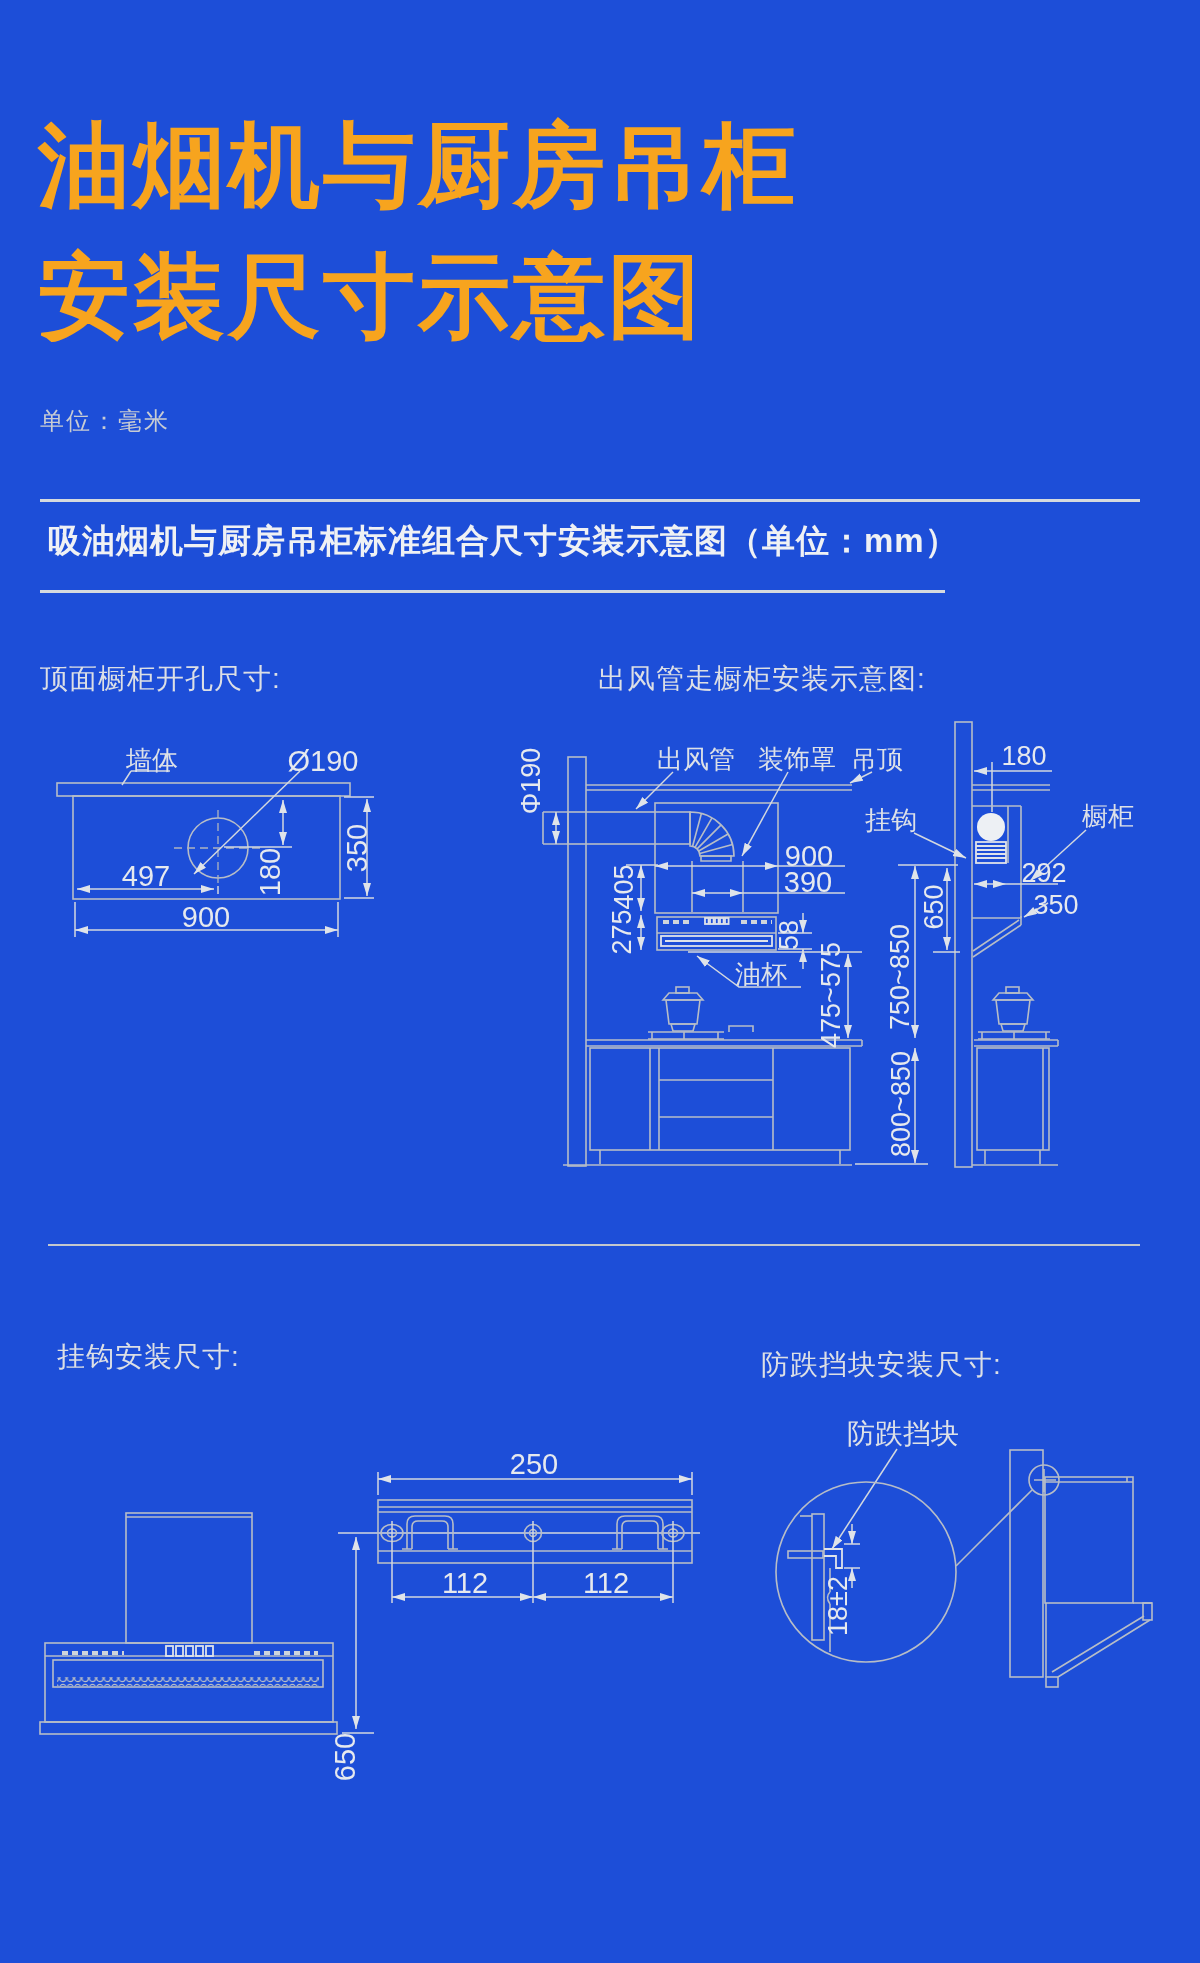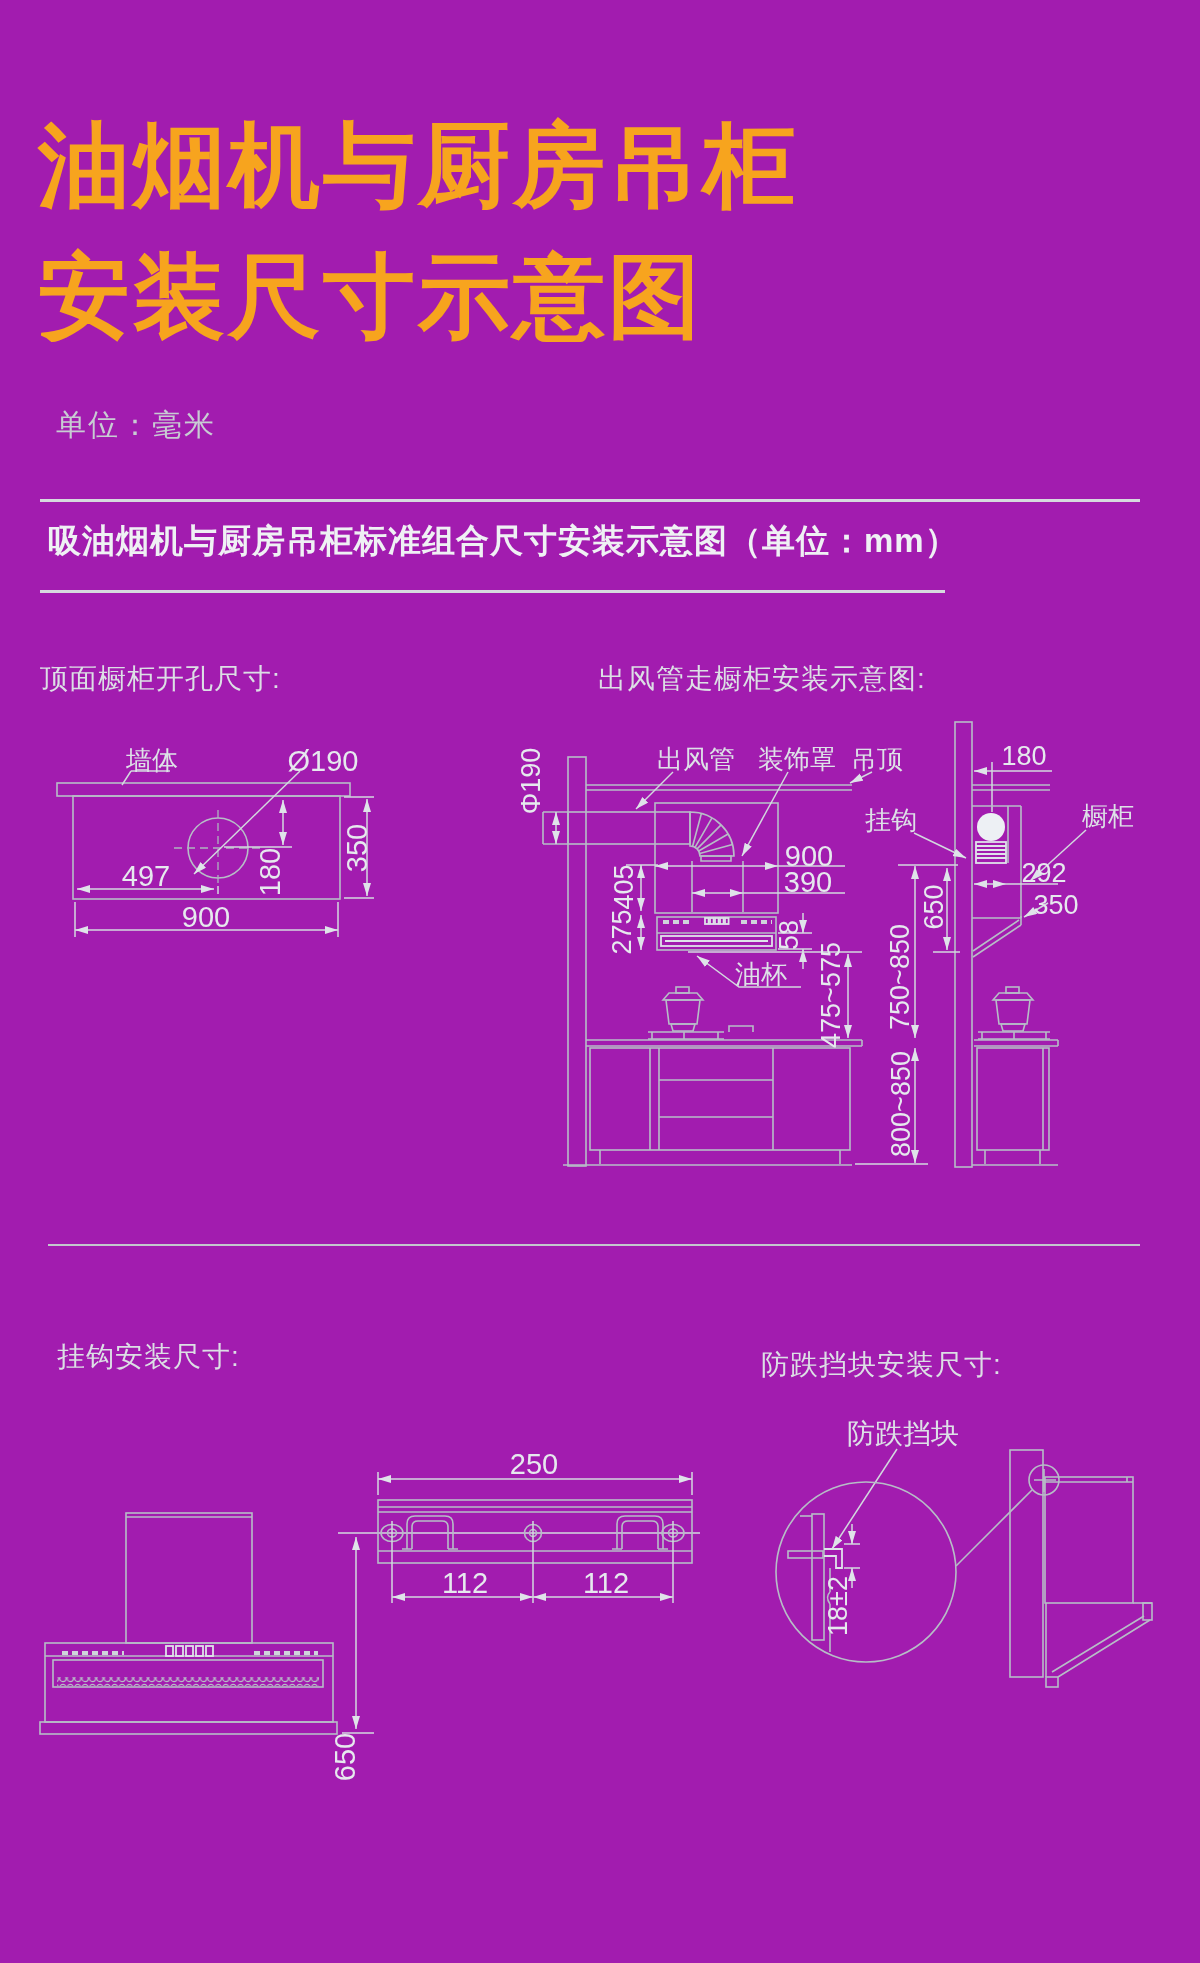--- a/index.html
+++ b/index.html
@@ -1,21 +1,21 @@
 <!DOCTYPE html>
 <html><head>
 <meta charset="utf-8">
 <style>
   html,body{margin:0;padding:0;background:#1f2129;}
-  #page{position:relative;width:1200px;height:1963px;background:#a21caf;overflow:hidden;
+  #page{position:relative;width:1200px;height:1963px;background:#1d4ed8;overflow:hidden;
         font-family:"Liberation Sans","DejaVu Sans",sans-serif;}
   .abs{position:absolute;}
   #big-title{left:38px;top:100px;font-size:92px;font-weight:700;color:#f7a41e;
              line-height:1.42;letter-spacing:3px;white-space:nowrap;}
-  #unit-note{left:56px;top:405px;font-size:30px;color:#c8ccd3;letter-spacing:2px;}
+  #unit-note{left:40px;top:405px;font-size:24px;color:#c8ccd3;letter-spacing:2px;}
   #section-header{left:40px;top:519px;font-size:33px;font-weight:700;color:#eff1f4;letter-spacing:1px;white-space:nowrap;padding-left:8px;}
   .rule{position:absolute;background:#d6dade;}
   #rule-top{left:40px;top:499px;width:1100px;height:3px;}
   #rule-mid{left:40px;top:590px;width:905px;height:3px;}
   #rule-divider{left:48px;top:1244px;width:1092px;height:2px;background:#c3c7cd;}
   .diagram-title{font-size:28px;color:#dcdfe5;letter-spacing:1px;white-space:nowrap;text-align:right;}
   #d1-title{left:40px;top:660px;}
   #d2-title{left:598px;top:660px;}
   #d3-title{left:57px;top:1338px;}
   #d4-title{left:761px;top:1338px;margin-top:8px;}

